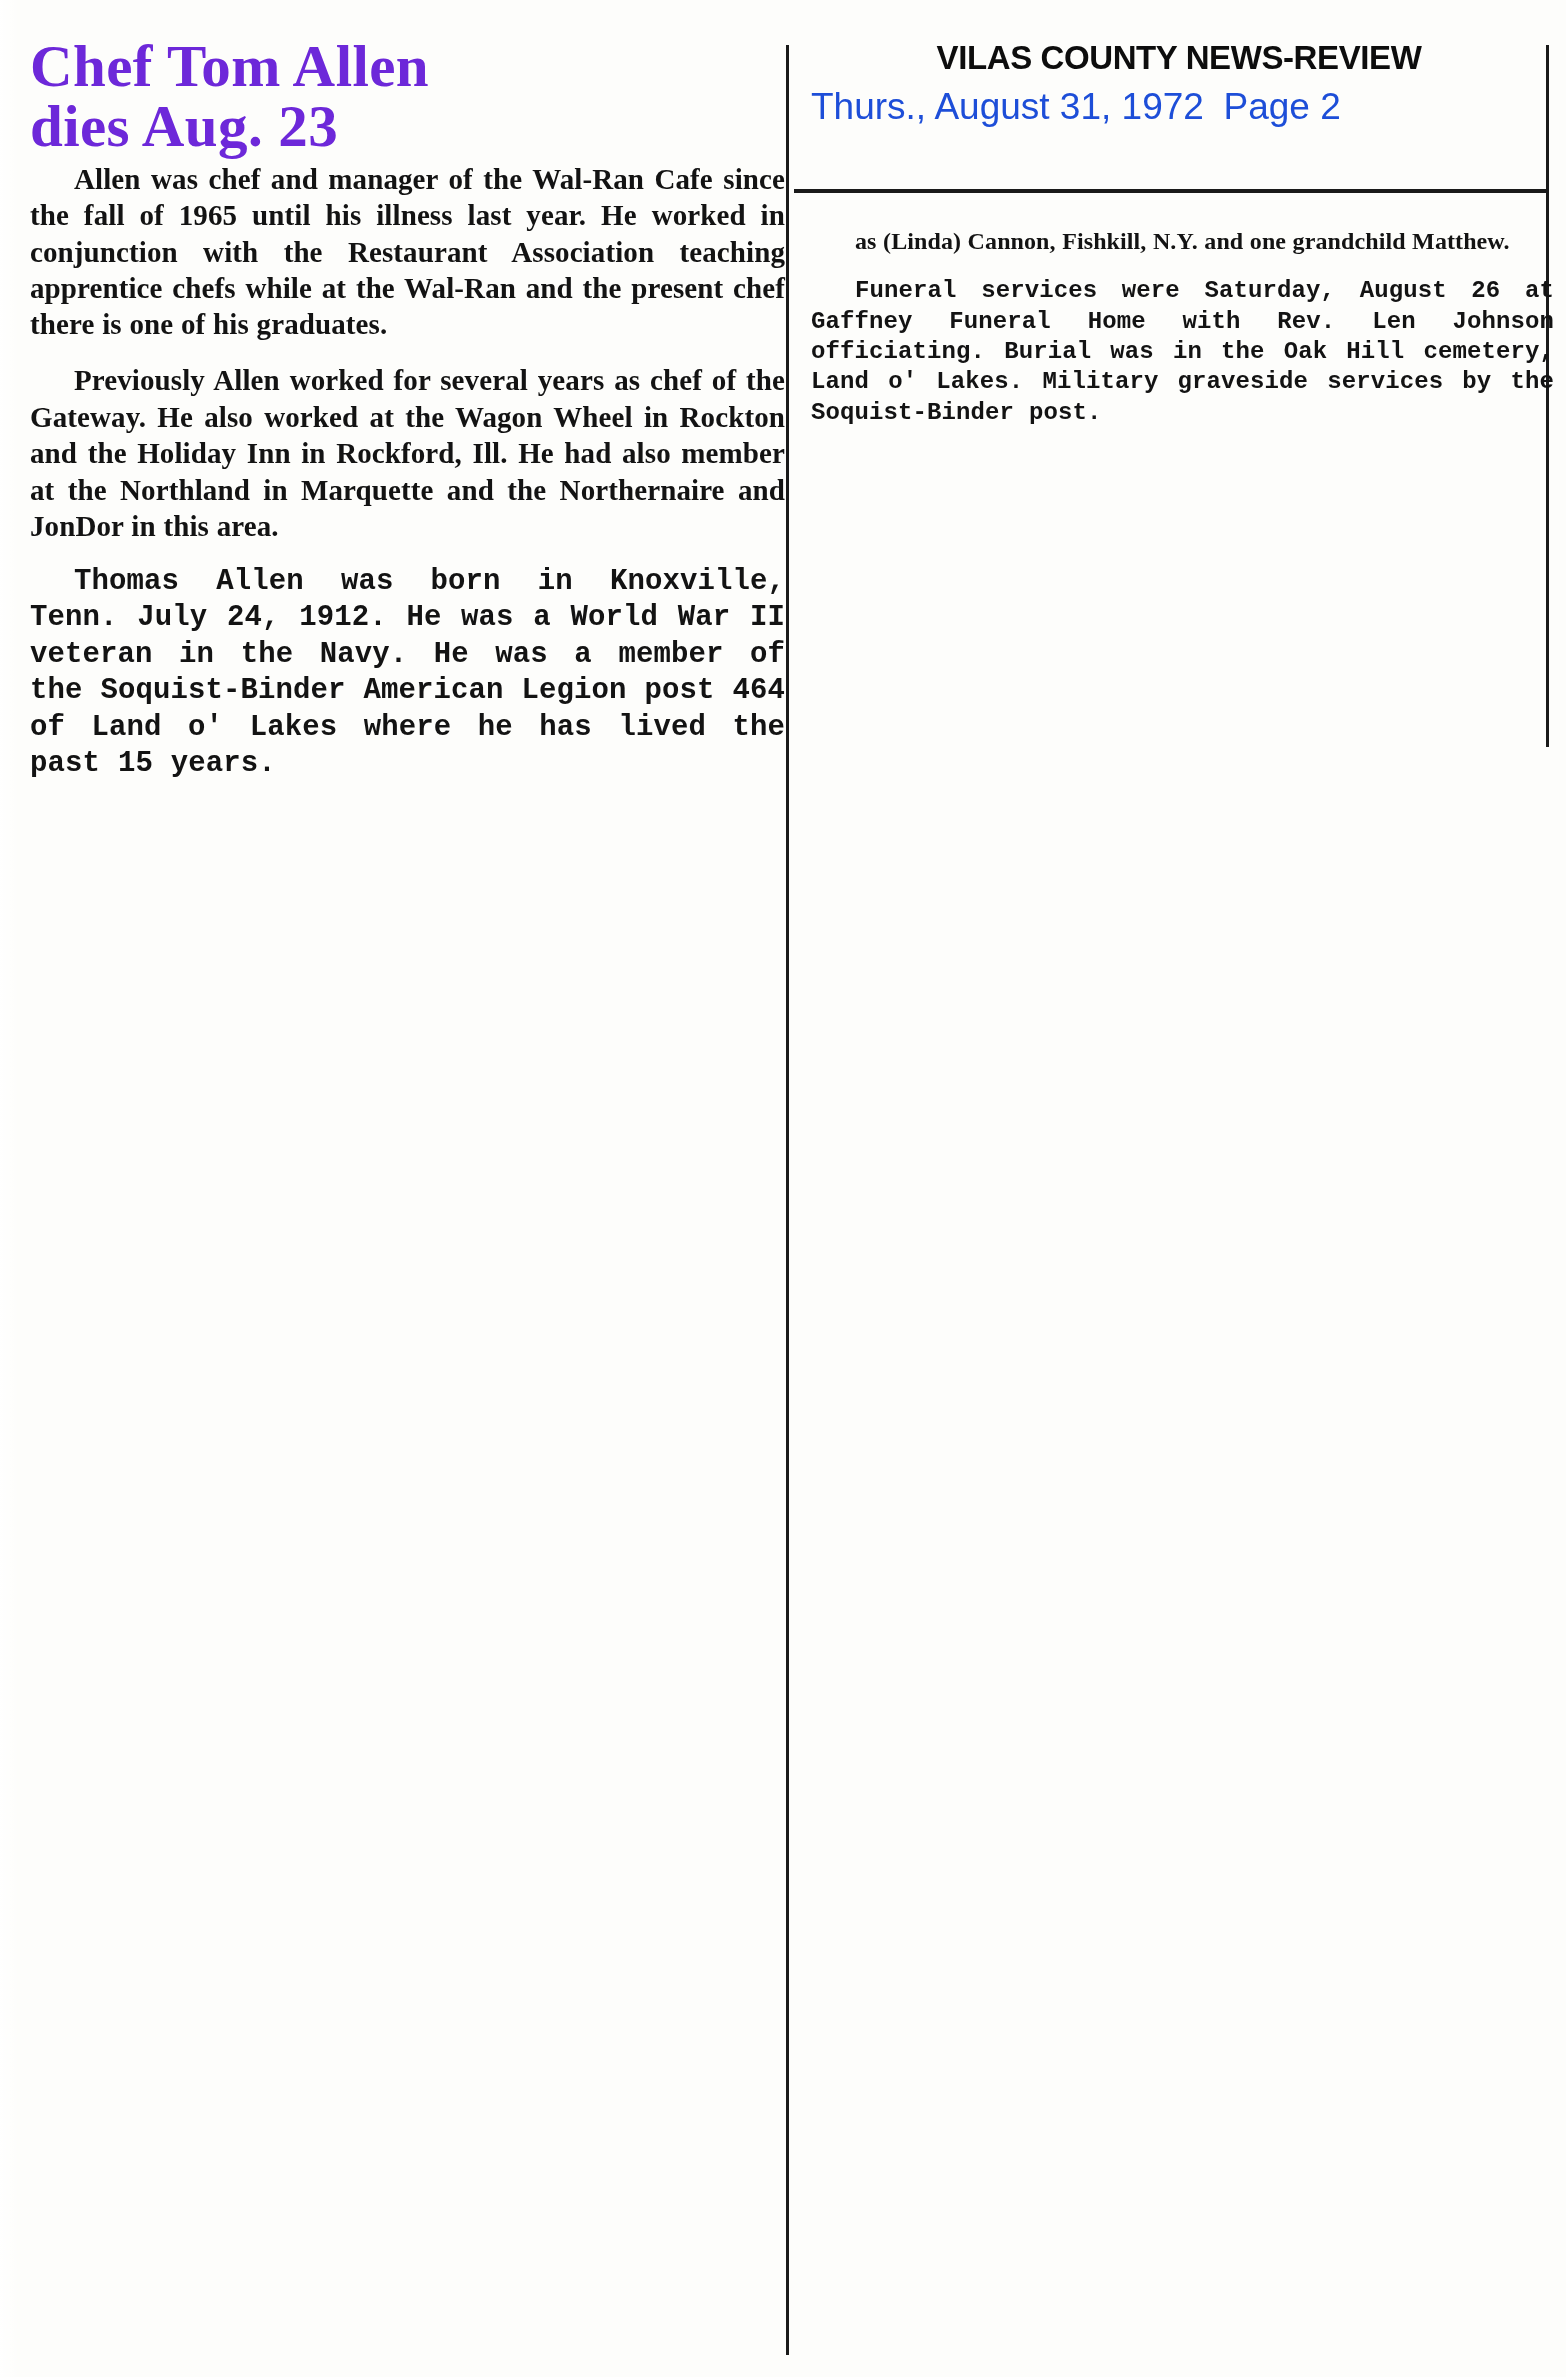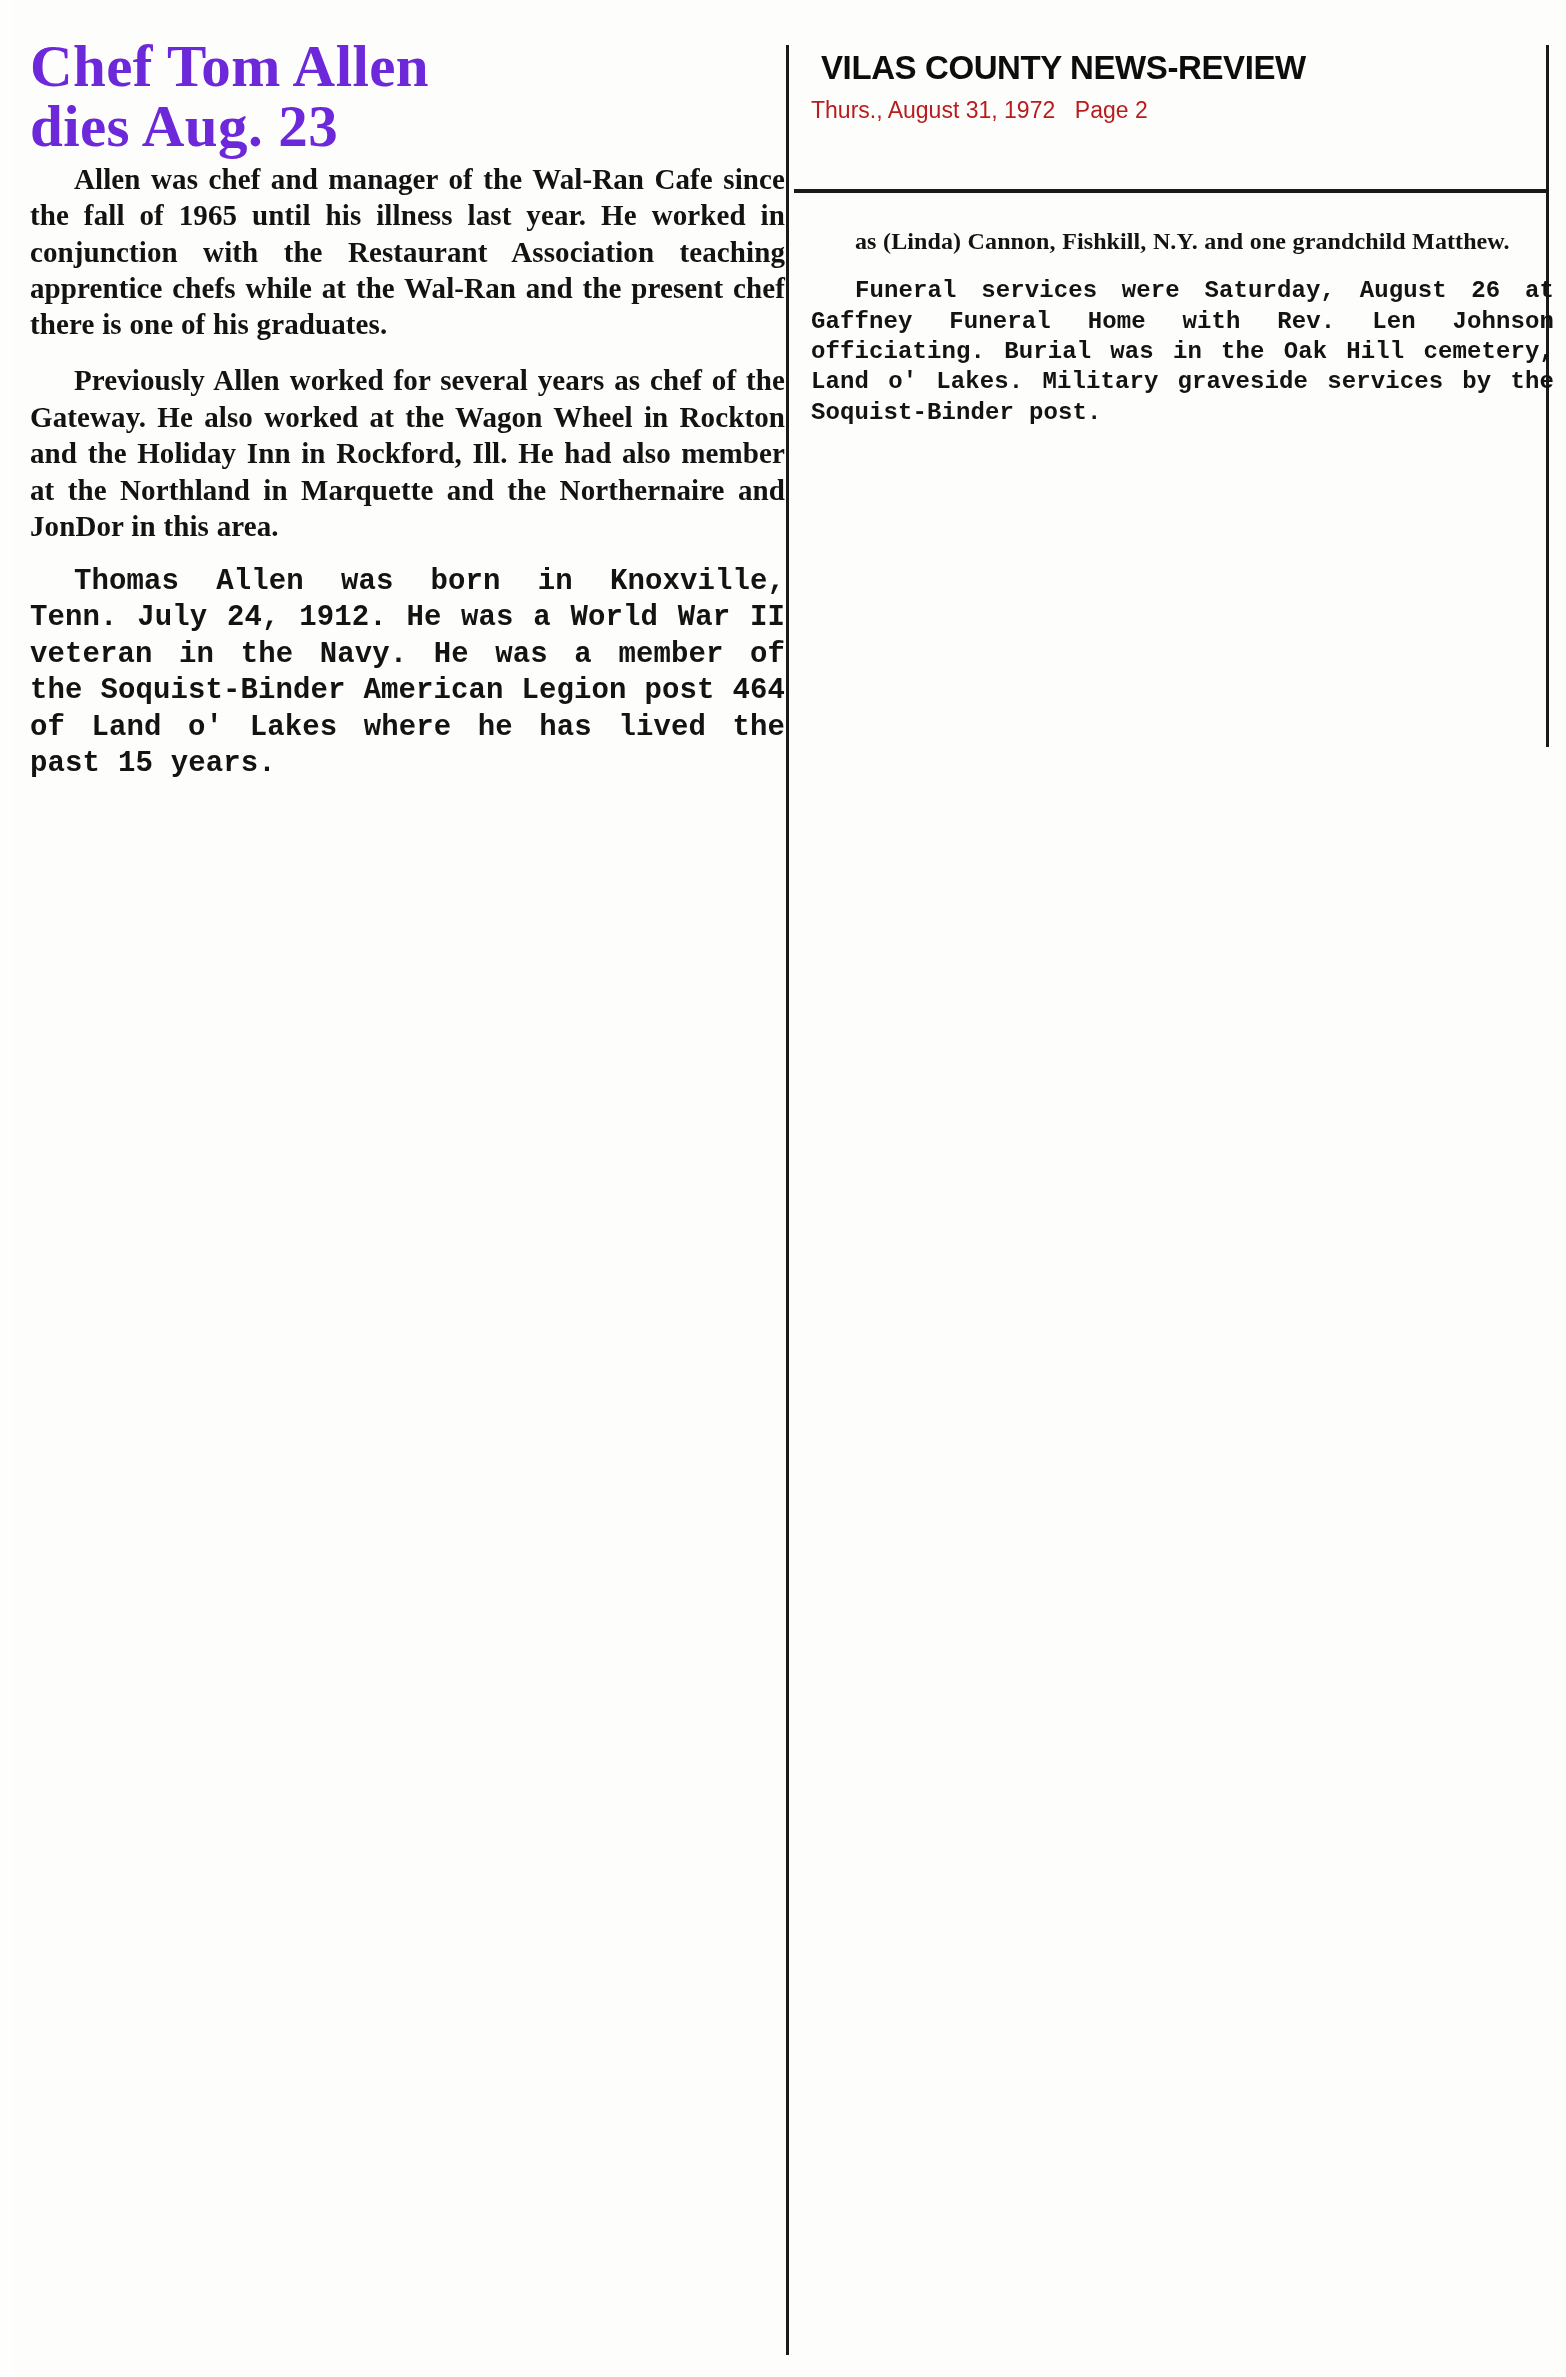--- a/index.html
+++ b/index.html
@@ -102,27 +102,28 @@
     top: 39px;
     width: 736px;
   }
   .masthead-title {
     font-family: "Liberation Sans", sans-serif;
     font-weight: bold;
     font-size: 33px;
     letter-spacing: -0.4px;
     color: #0d0d0d;
     white-space: nowrap;
-    margin: 10px;
+    margin: 0;
+    text-align: center;
   }
   .masthead-sub {
     font-family: "Liberation Sans", sans-serif;
-    font-size: 23px;
+    font-size: 37px;
     letter-spacing: 0px;
-    color: #b91c1c;
+    color: #1d4ed8;
     margin: 9px 0 0 0;
     white-space: nowrap;
   }
   .masthead-sub .pagenum { margin-left: 19.6px; }
   .masthead-rule {
     position: absolute;
     left: 794px;
     top: 189px;
     width: 755px;
     height: 3.8px;

